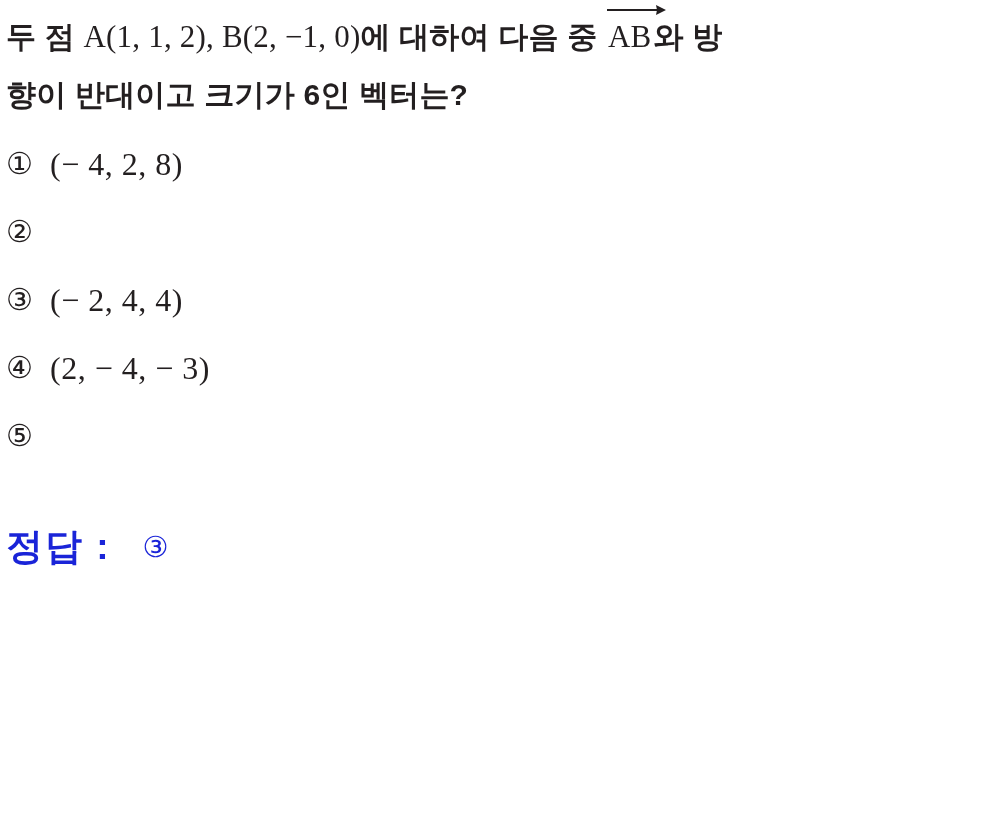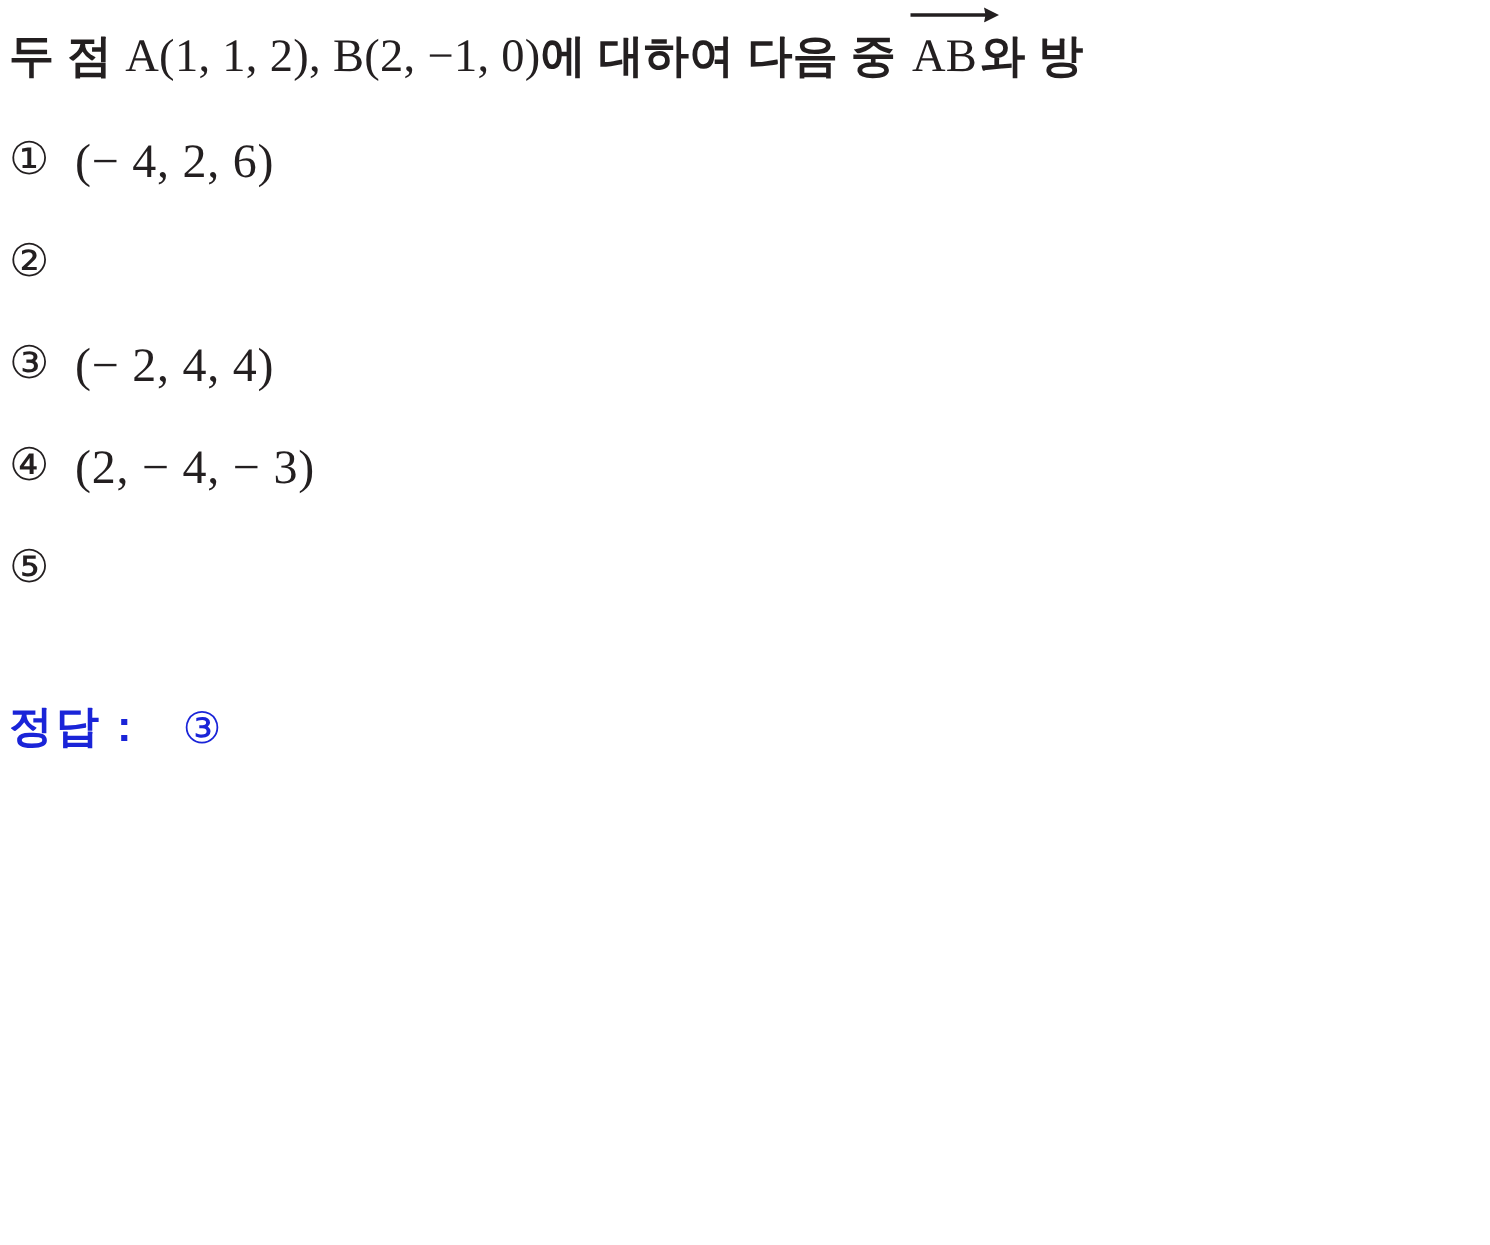--- a/index.html
+++ b/index.html
@@ -78,21 +78,21 @@
   .answer {
     margin-top: 52px;
     padding-left: 6px;
     display: flex;
     align-items: center;
     color: #1a24d8;
   }
   .answer-label {
     font-family: "Liberation Sans", sans-serif;
     font-weight: bold;
-    font-size: 29px;
+    font-size: 37px;
     letter-spacing: 2px;
     color: #1a24d8;
   }
   .answer-value {
     font-family: "DejaVu Sans", sans-serif;
     font-size: 29px;
     margin-left: 32px;
     color: #1a24d8;
   }
 </style>
@@ -101,26 +101,27 @@
 
 <div class="page">
 
   <div class="question">
     <div class="qline">
       <span>두 점 </span><span class="math">A(1, 1, 2), B(2, −1, 0)</span><span>에 대하여 다음 중 </span><span class="vec"><svg class="bar" viewBox="0 0 60 13" preserveAspectRatio="none">
             <line x1="1" y1="8" x2="54" y2="8" stroke="#231f20" stroke-width="2.2"></line>
             <polygon points="60,8 50,3 51,8 50,13" fill="#231f20"></polygon>
           </svg><span>AB</span></span><span>와 방</span>
     </div>
+    <div class="qline">향이 반대이고 크기가 6인 벡터는?</div>
   </div>
 
   <div class="choices">
     <div class="choice">
       <span class="circnum">①</span>
-      <span class="choice-text">(− 4, 2, 6)</span>
+      <span class="choice-text">(− 4, 2, 8)</span>
     </div>
     <div class="choice">
       <span class="circnum">②</span>
     </div>
     <div class="choice">
       <span class="circnum">③</span>
       <span class="choice-text">(− 2, 4, 4)</span>
     </div>
     <div class="choice">
       <span class="circnum">④</span>

